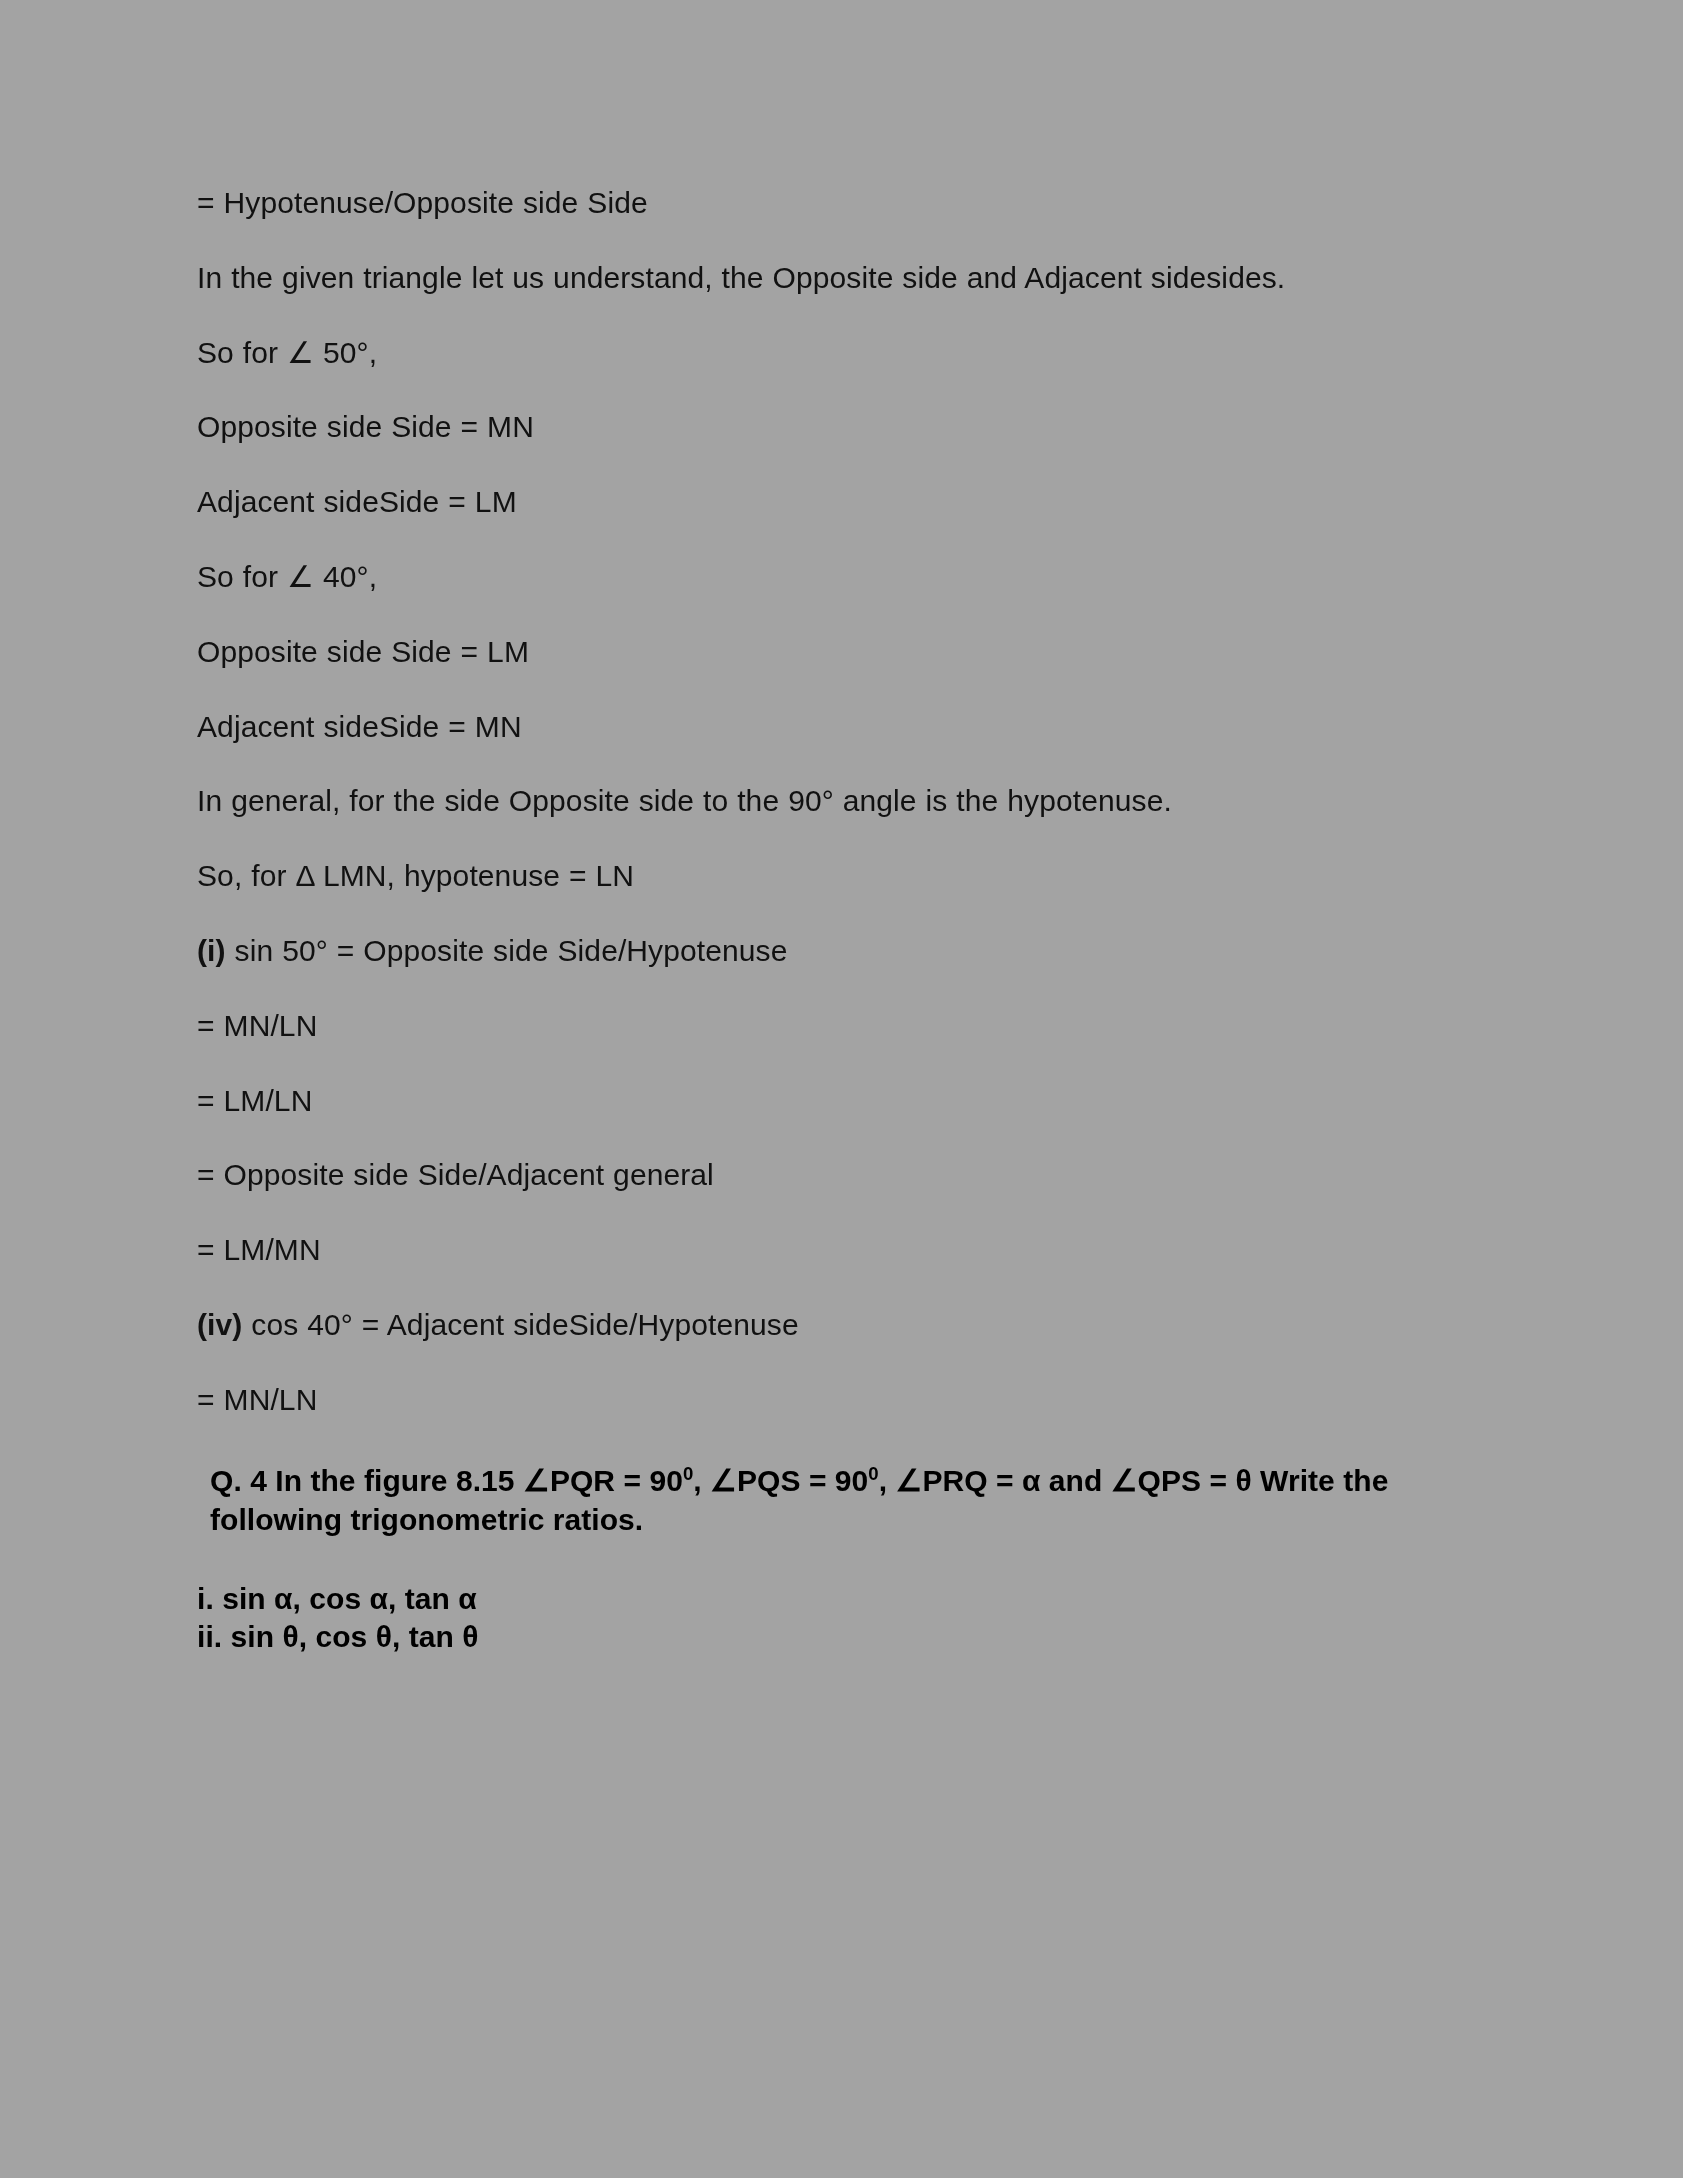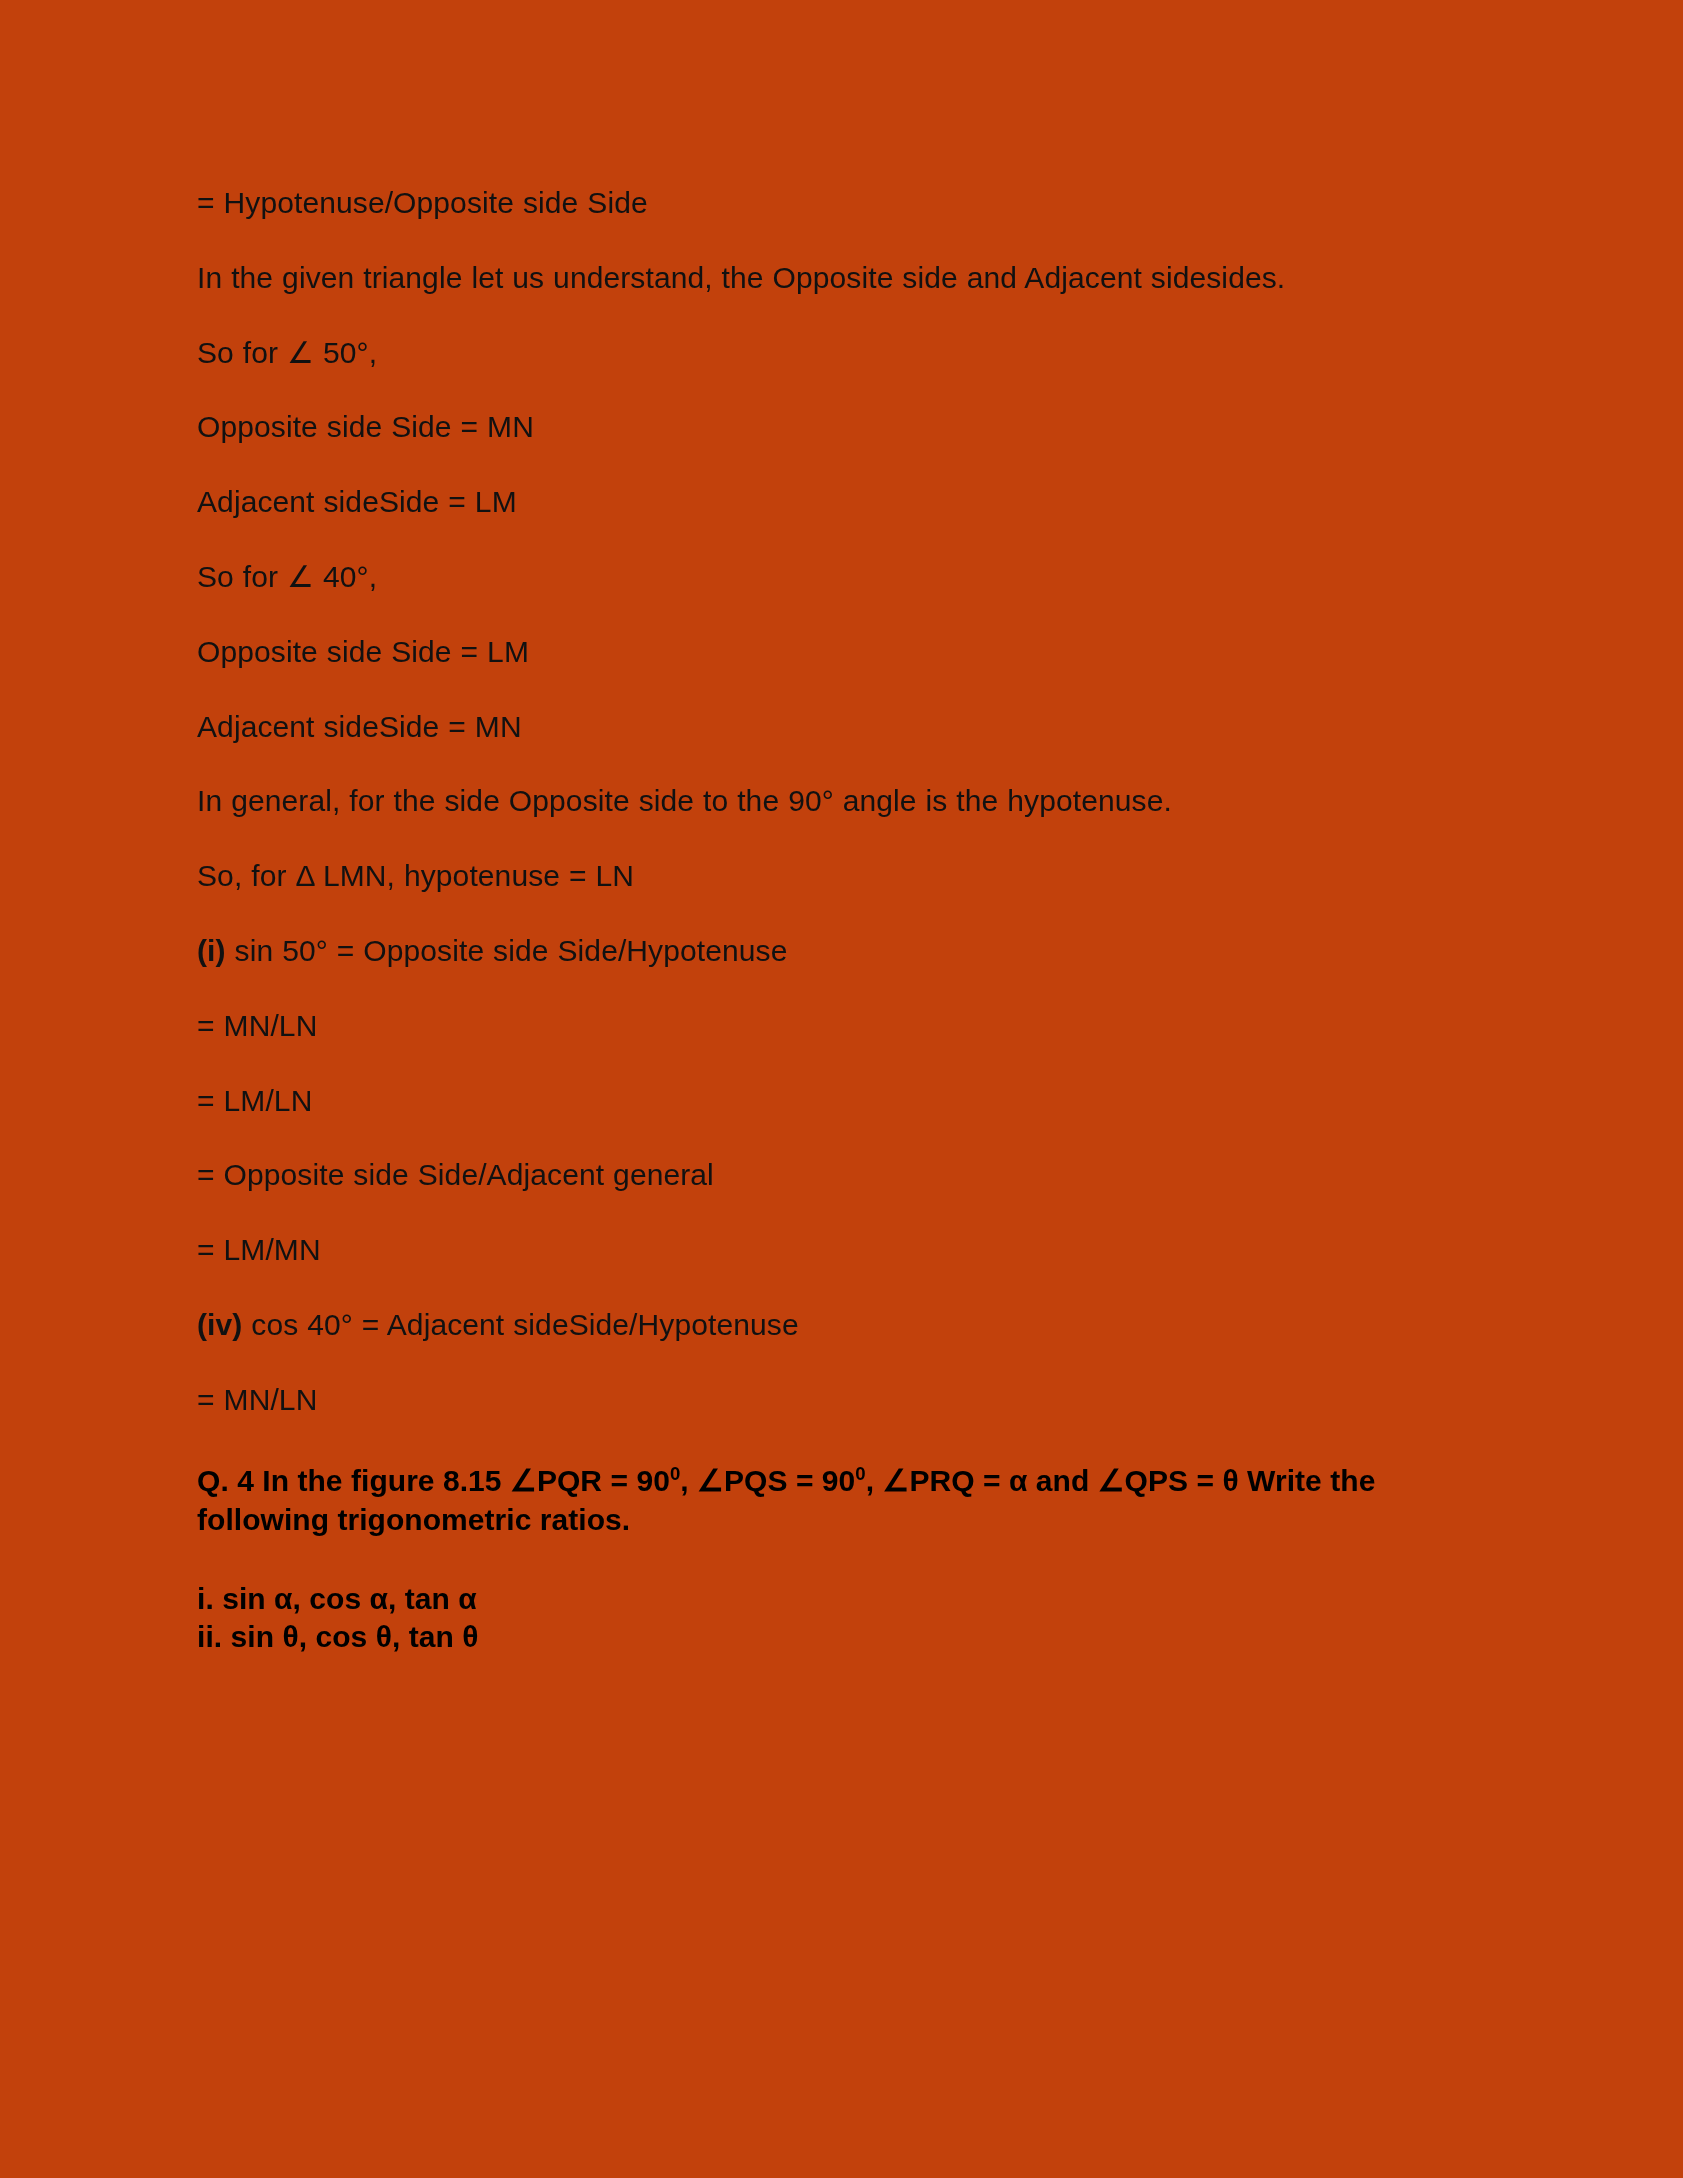--- a/index.html
+++ b/index.html
@@ -11,21 +11,21 @@
     width: 1683px;
     height: 2178px;
     font-family: "Liberation Sans", sans-serif;
     color: #000000;
     -webkit-font-smoothing: antialiased;
   }
   .page {
     position: relative;
     width: 1683px;
     height: 2178px;
-    background: #c2410c;
+    background: #a3a3a3;
     box-sizing: border-box;
     padding: 184px 228px 0 197px;
   }
   .doc-body {
     width: 1259px;
   }
   p.para {
     margin: 0 0 0 0;
     padding: 0;
     font-size: 30px;
@@ -39,21 +39,21 @@
     margin-top: 37px;
   }
   .lead {
     font-weight: bold;
   }
   p.qpara {
     font-weight: bold;
     font-size: 30px;
     line-height: 1.33;
     letter-spacing: 0.05px;
-    margin: 0;
+    margin: 13px;
     padding: 0;
     color: #000000;
   }
   p.qpara + p.para,
   p.para + p.qpara {
     margin-top: 42px;
   }
   p.subitem {
     font-weight: bold;
     font-size: 30px;

